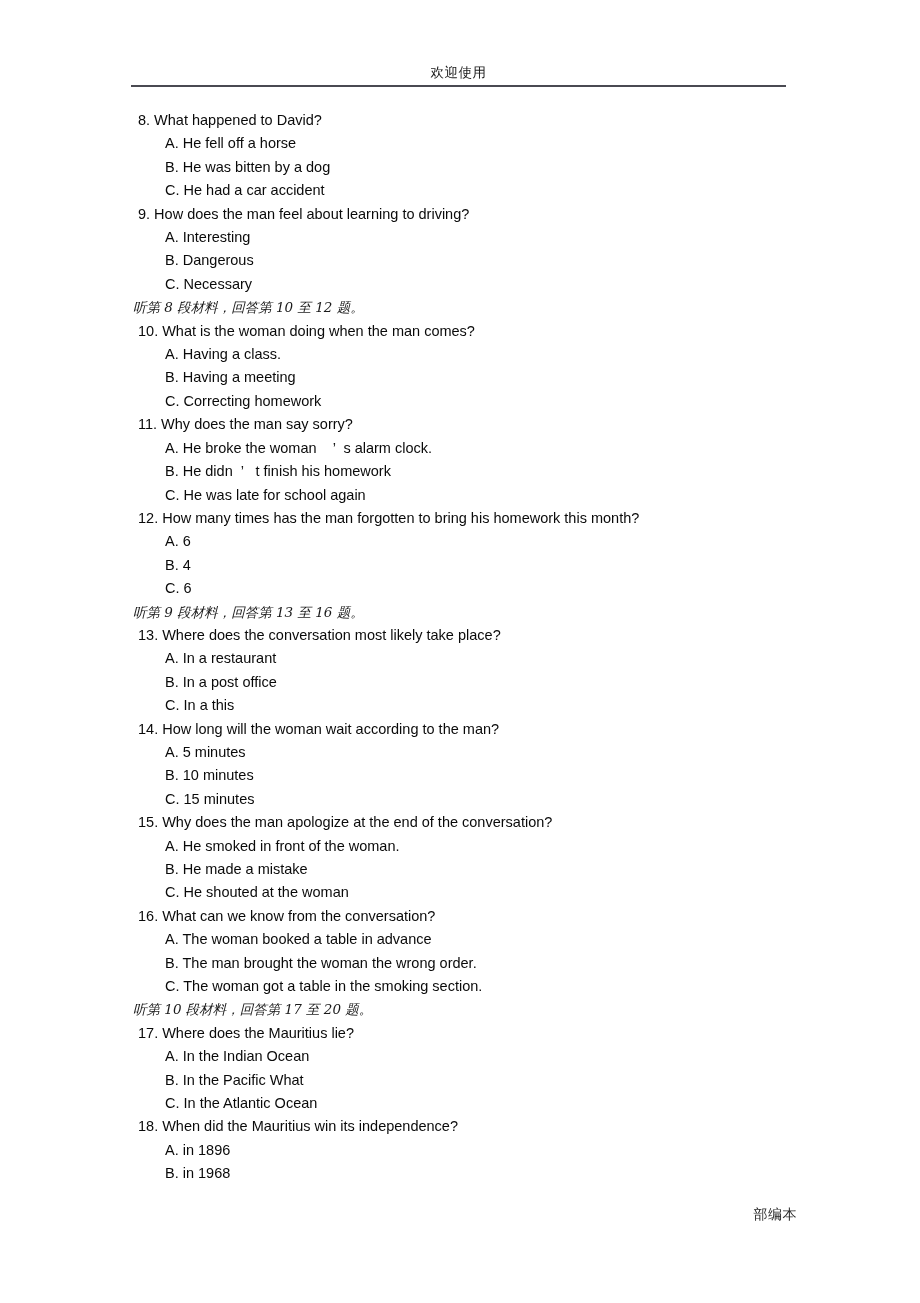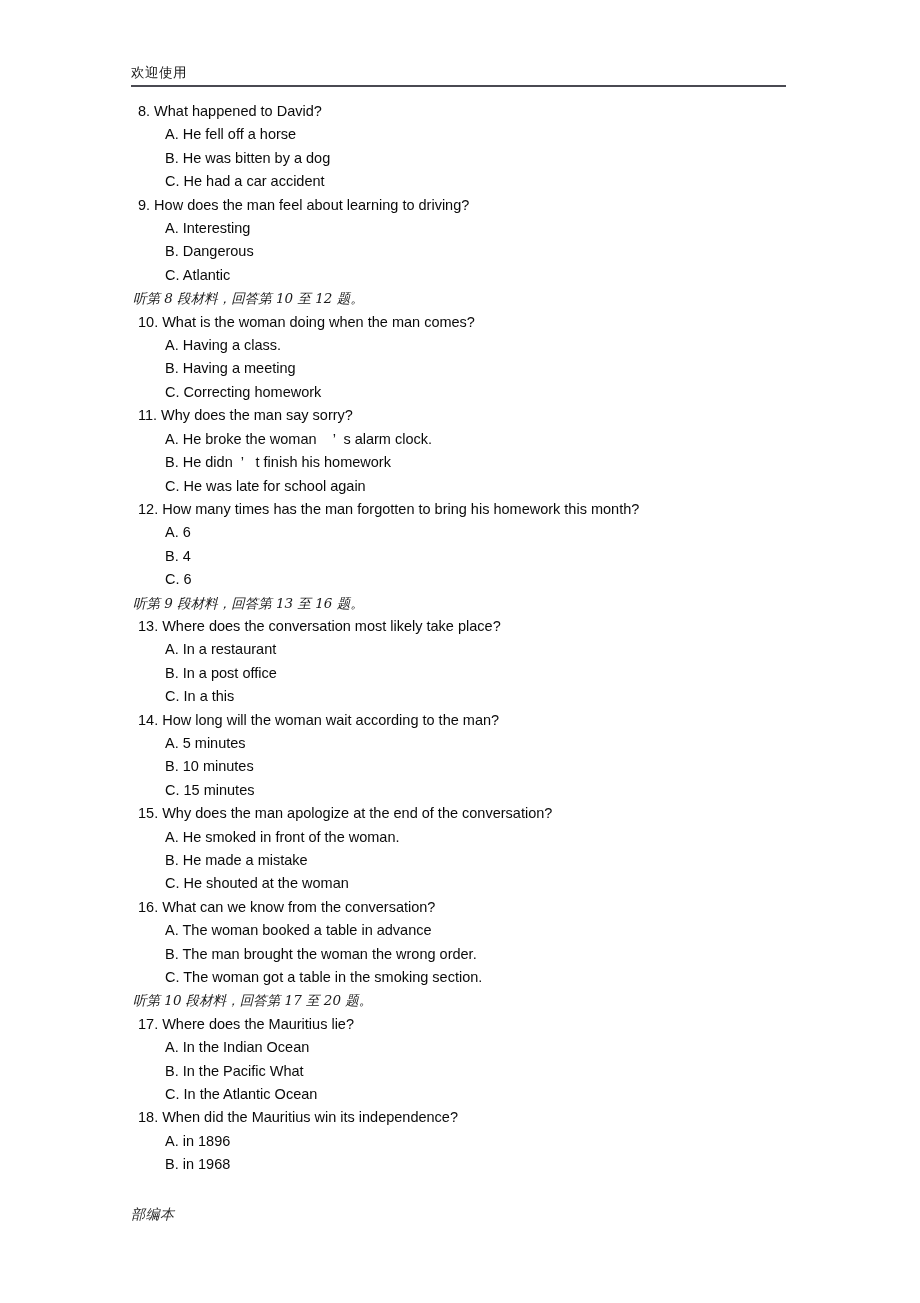--- a/index.html
+++ b/index.html
@@ -29,32 +29,33 @@
     left: 131px;
     top: 62px;
     width: 655px;
   }
   .header-title {
     font-family: "DejaVu Serif", "Liberation Serif", serif;
     font-size: 13.5px;
     line-height: 20px;
     color: #1a1a1a;
     letter-spacing: 0.5px;
+    text-align: center;
   }
   .header-rule {
     margin-top: 3px;
     border-top: 2px solid #4a4a52;
     width: 655px;
   }
 
   
   .content {
     position: absolute;
     left: 131px;
-    top: 100px;
+    top: 109px;
     width: 720px;
   }
 
   .q-line {
     font-size: 14.5px;
     line-height: 23.4px;
     color: #0a0a0a;
     white-space: pre;
     padding-left: 7px;
   }
@@ -71,25 +72,24 @@
     line-height: 23.4px;
     color: #1a1a1a;
     white-space: pre;
     padding-left: 2px;
     font-style: italic;
   }
 
   
   .footer {
     position: absolute;
-    left: 131px;
+    left: 142px;
     top: 1205px;
     width: 655px;
-    text-align: left;
-    font-style: italic;
+    text-align: right;
   }
   .footer-text {
     font-family: "DejaVu Serif", "Liberation Serif", serif;
     font-size: 14px;
     color: #2a2a2a;
     letter-spacing: 0.5px;
   }
 </style>
 </head>
 <body>
@@ -102,21 +102,21 @@
   </div>
 
   <div class="content">
       <div class="q-line">8. What happened to David?</div>
       <div class="opt-line">A. He fell off a horse</div>
       <div class="opt-line">B. He was bitten by a dog</div>
       <div class="opt-line">C. He had a car accident</div>
       <div class="q-line">9. How does the man feel about learning to driving?</div>
       <div class="opt-line">A. Interesting</div>
       <div class="opt-line">B. Dangerous</div>
-      <div class="opt-line">C. Atlantic</div>
+      <div class="opt-line">C. Necessary</div>
       <div class="cn-line">听第 8 段材料，回答第 10 至 12 题。</div>
       <div class="q-line">10. What is the woman doing when the man comes?</div>
       <div class="opt-line">A. Having a class.</div>
       <div class="opt-line">B. Having a meeting</div>
       <div class="opt-line">C. Correcting homework</div>
       <div class="q-line">11. Why does the man say sorry?</div>
       <div class="opt-line">A. He broke the woman    ’  s alarm clock.</div>
       <div class="opt-line">B. He didn  ’   t finish his homework</div>
       <div class="opt-line">C. He was late for school again</div>
       <div class="q-line">12. How many times has the man forgotten to bring his homework this month?</div>

